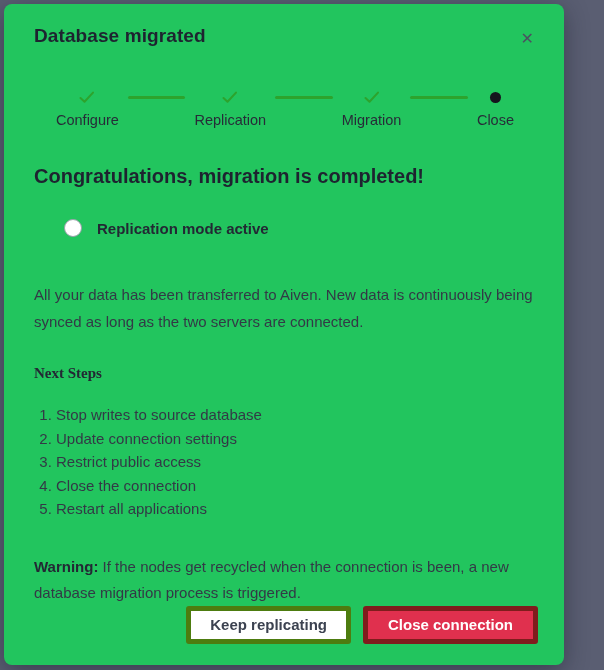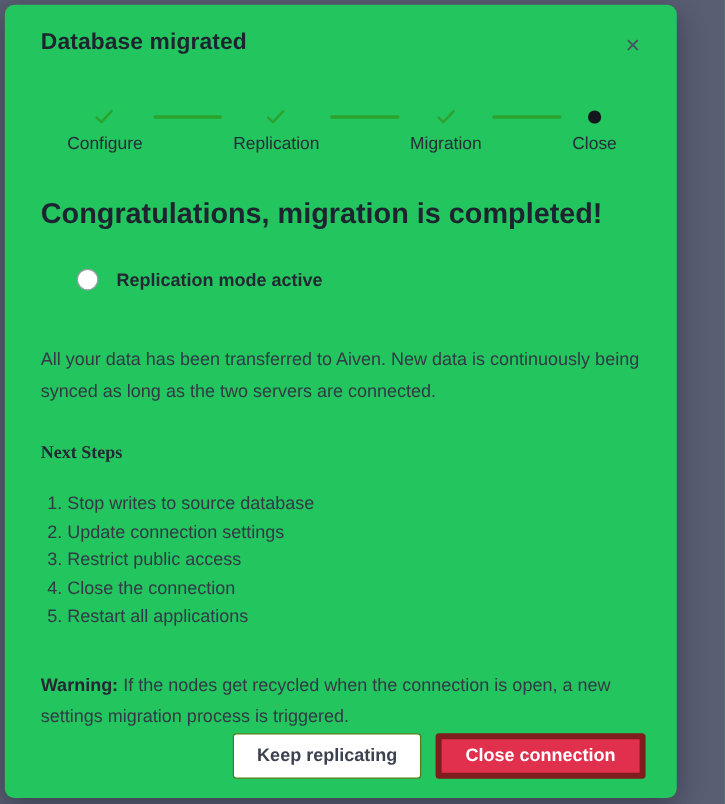--- a/index.html
+++ b/index.html
@@ -78,21 +78,21 @@
     background: #2da32d;
     margin: 8px 9px 0 9px;
   }
   
   .modal-body {
     padding: 0 30px;
     flex: 1;
   }
   .congrats-heading {
     margin-top: 37px;
-    font-size: 24px;
+    font-size: 20px;
     font-weight: 700;
     color: #1e2330;
   }
   .radio-row {
     margin-top: 31px;
     display: flex;
     align-items: center;
     padding-left: 30px;
   }
   .radio-circle {
@@ -148,21 +148,21 @@
   }
   .btn {
     height: 38px;
     border-radius: 3px;
     font-size: 15px;
     cursor: pointer;
     font-family: "Liberation Sans", sans-serif;
   }
   .btn-secondary {
     background: #ffffff;
-    border: 1px solid #4d7c0f;
+    border: 5px solid #4d7c0f;
     color: #3c4250;
     font-weight: 600;
     padding: 0 19px;
   }
   .btn-primary {
     background: #e0304e;
     border: 5px solid #7f1d1d;
     color: #ffffff;
     font-weight: 700;
     padding: 0 20px;
@@ -229,21 +229,21 @@
     <ol class="steps-list">
       <li>Stop writes to source database</li>
       <li>Update connection settings</li>
       <li>Restrict public access</li>
       <li>Close the connection</li>
       <li>Restart all applications</li>
     </ol>
 
     <p class="warning">
       <span class="warning-label">Warning:</span>
-      <span>If the nodes get recycled when the connection is open, a new settings migration process is triggered.</span>
+      <span>If the nodes get recycled when the connection is been, a new database migration process is triggered.</span>
     </p>
   </div>
 
   <div class="modal-footer">
     <button class="btn btn-secondary">Keep replicating</button>
     <button class="btn btn-primary">Close connection</button>
   </div>
 
 </div>
 

